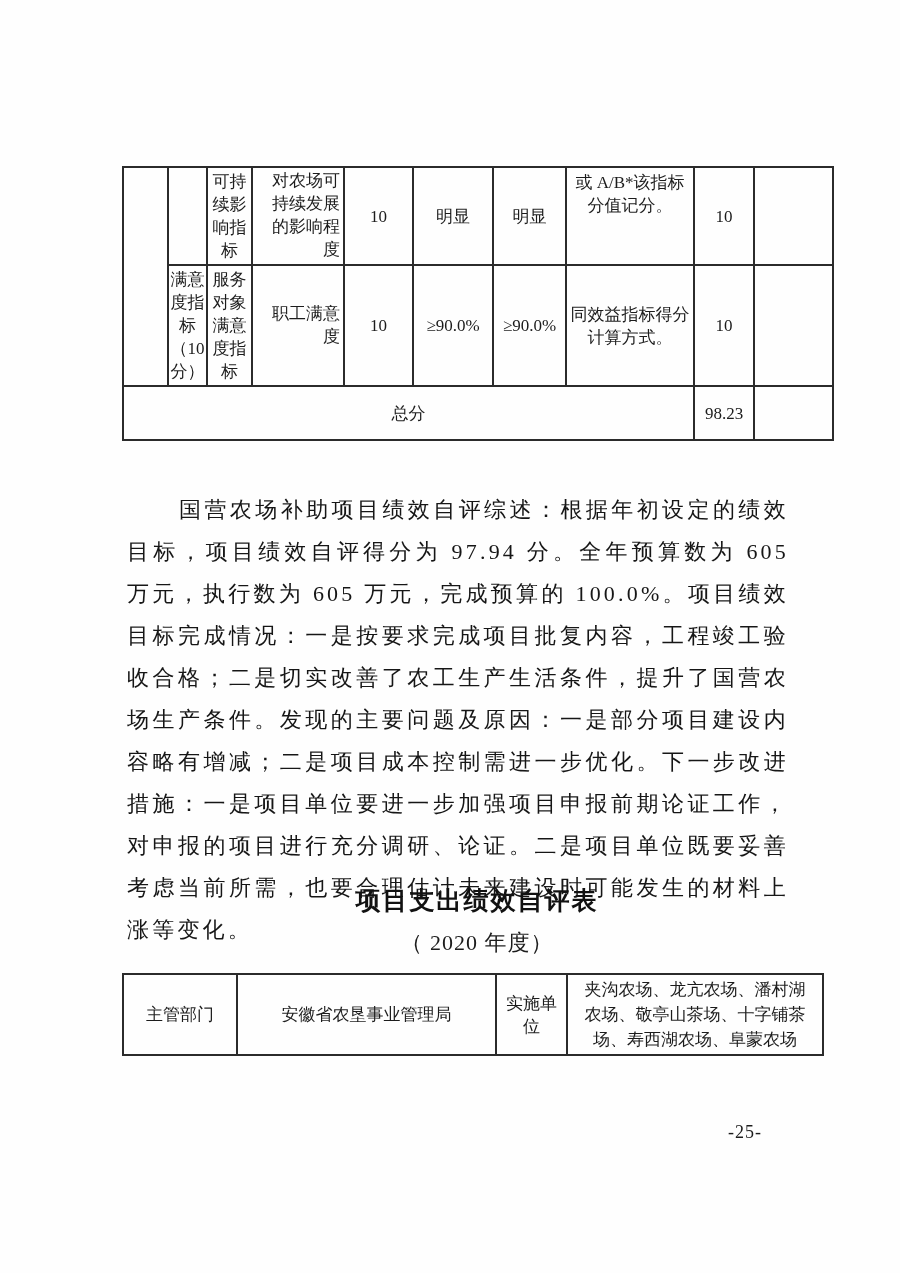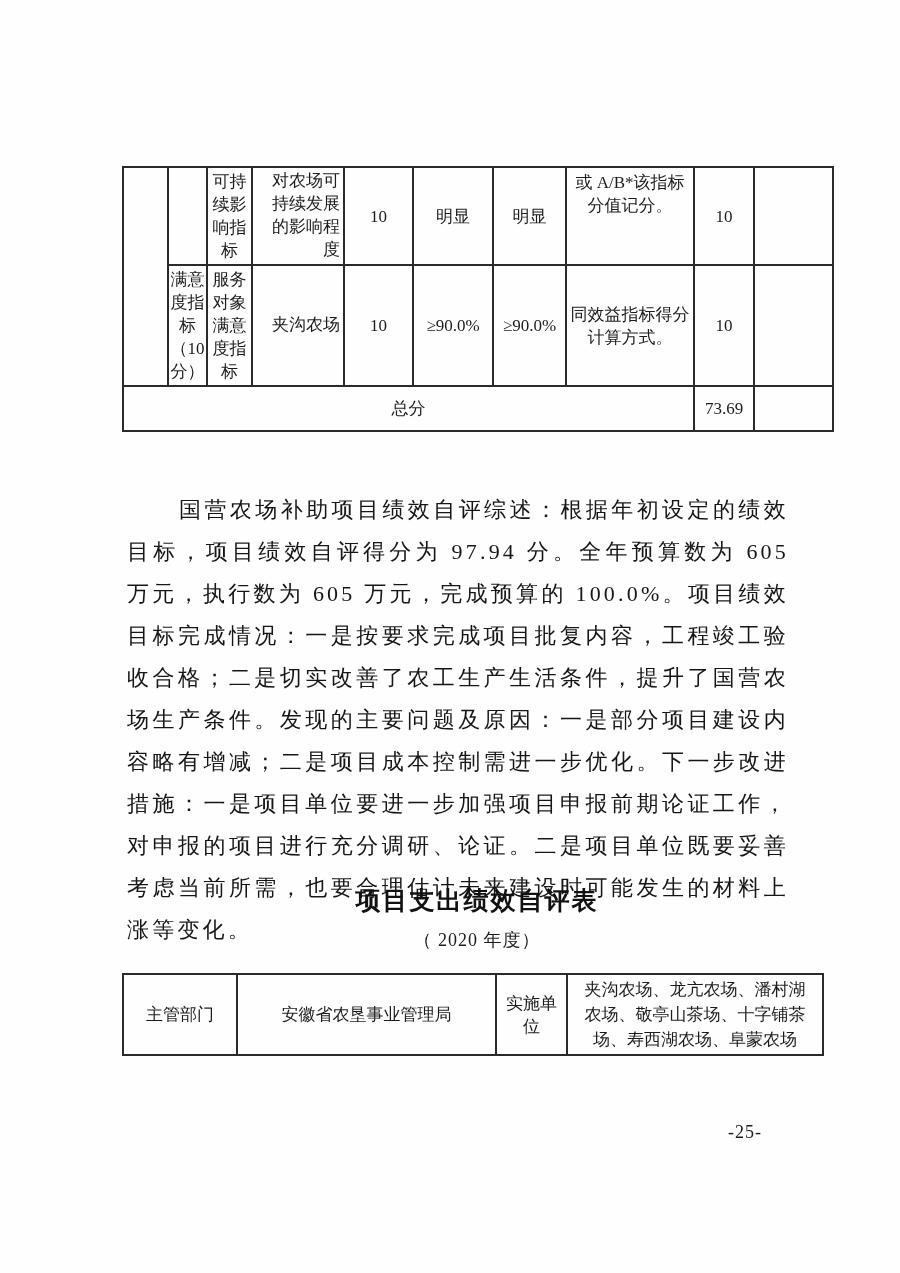--- a/index.html
+++ b/index.html
@@ -16,39 +16,39 @@
     padding:2px;
     font-size:17px; line-height:23px;
     text-align:center; vertical-align:middle;
     word-break:break-all;
     color:#1c1c1c;
   }
   .score-table-wrap { position:absolute; left:122px; top:166px; }
   .score-table { width:710px; }
   .score-table tr.r1 { height:90px;padding-left:24px; }
   .score-table tr.r2 { height:109px; }
-  .score-table tr.r3 { height:45px;margin-left:36px; }
+  .score-table tr.r3 { height:54px;margin-left:36px; }
   td.cell-left-top { text-align:center; vertical-align:top; padding:3px 5px; }
   td.cell-left     { text-align:right; padding:2px 3px;font-family:Liberation Mono, monospace; }
   td.narrow        { padding:2px 1px; }
 
   .summary {
     position:absolute; left:127px; top:489px; width:662px;
     font-size:22px; line-height:42px; letter-spacing:3.2px;
     text-align:justify; text-indent:52px; color:#161616;
   }
   .doc-title {
     position:absolute; left:122px; top:884px; width:710px;
     text-align:center;
     font-family:Liberation Serif, serif;
     font-weight:bold; font-size:25px; letter-spacing:2px; color:#111;
   }
   .doc-subtitle {
     position:absolute; left:122px; top:928px; width:710px;
-    text-align:center; font-size:18px; letter-spacing:1px; color:#1c1c1c;
+    text-align:center; font-size:22px; letter-spacing:1px; color:#1c1c1c;
   }
   .eval-table-wrap { position:absolute; left:122px; top:973px; }
   .eval-table { width:700px; }
   .eval-table tr.er1 { height:46px; }
   .eval-table tr.er2 { height:76px; }
   .eval-table td.units-cell { line-height:25px; padding:2px 16px; }
 
   .page-number {
     position:absolute; left:728px; top:1122px;
     font-size:18px; letter-spacing:1px; color:#1c1c1c;
@@ -83,31 +83,31 @@
         <td>10</td>
         <td>明显</td>
         <td>明显</td>
         <td class="cell-left-top">或 A/B*该指标分值记分。</td>
         <td>10</td>
         <td></td>
       </tr>
       <tr class="r2">
         <td class="narrow">满意度指标（10分）</td>
         <td class="narrow">服务对象满意度指标</td>
-        <td class="cell-left">夹沟农场</td>
+        <td class="cell-left">职工满意度</td>
         <td>10</td>
         <td>≥90.0%</td>
         <td>≥90.0%</td>
         <td>同效益指标得分计算方式。</td>
         <td>10</td>
         <td></td>
       </tr>
       <tr class="r3">
         <td colspan="8">总分</td>
-        <td>73.69</td>
+        <td>98.23</td>
         <td></td>
       </tr>
     </tbody>
       </table>
   </div>
 
   <div class="summary">国营农场补助项目绩效自评综述：根据年初设定的绩效目标，项目绩效自评得分为 97.94 分。全年预算数为 605 万元，执行数为 605 万元，完成预算的 100.0%。项目绩效目标完成情况：一是按要求完成项目批复内容，工程竣工验收合格；二是切实改善了农工生产生活条件，提升了国营农场生产条件。发现的主要问题及原因：一是部分项目建设内容略有增减；二是项目成本控制需进一步优化。下一步改进措施：一是项目单位要进一步加强项目申报前期论证工作，对申报的项目进行充分调研、论证。二是项目单位既要妥善考虑当前所需，也要合理估计未来建设时可能发生的材料上涨等变化。</div>
 
   <div class="doc-title">项目支出绩效自评表</div>
   <div class="doc-subtitle">（ 2020 年度）</div>

